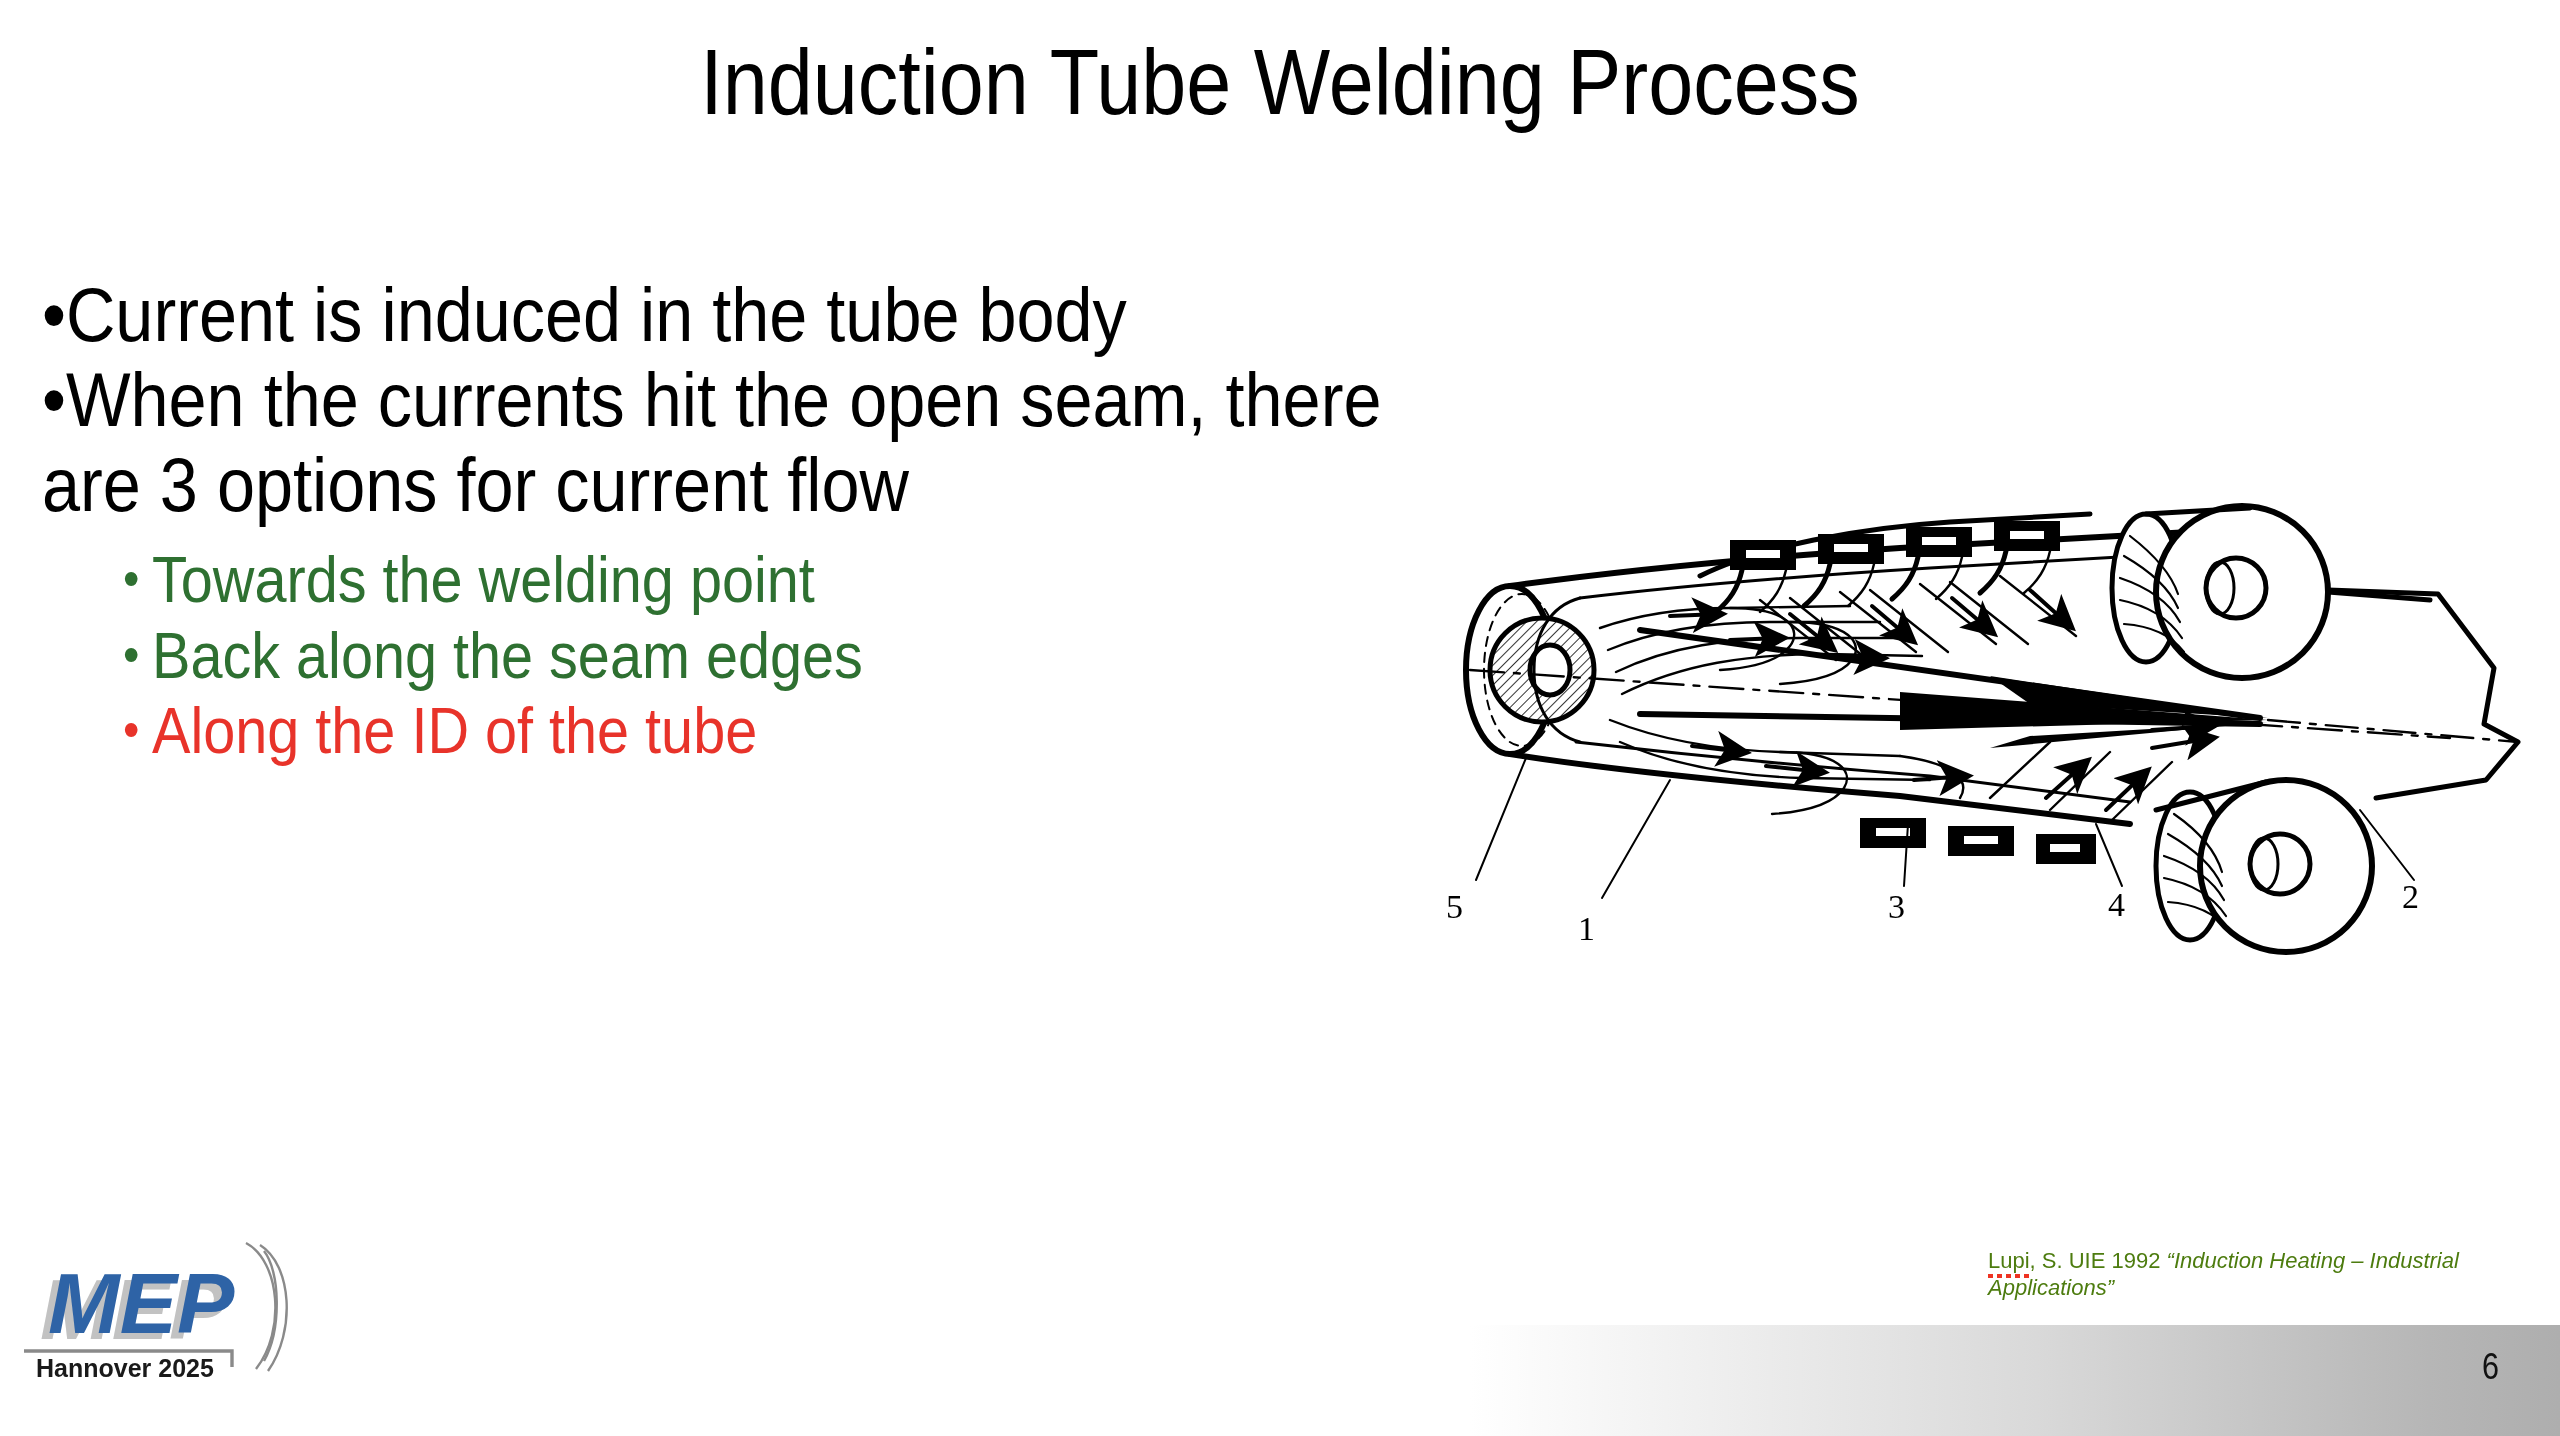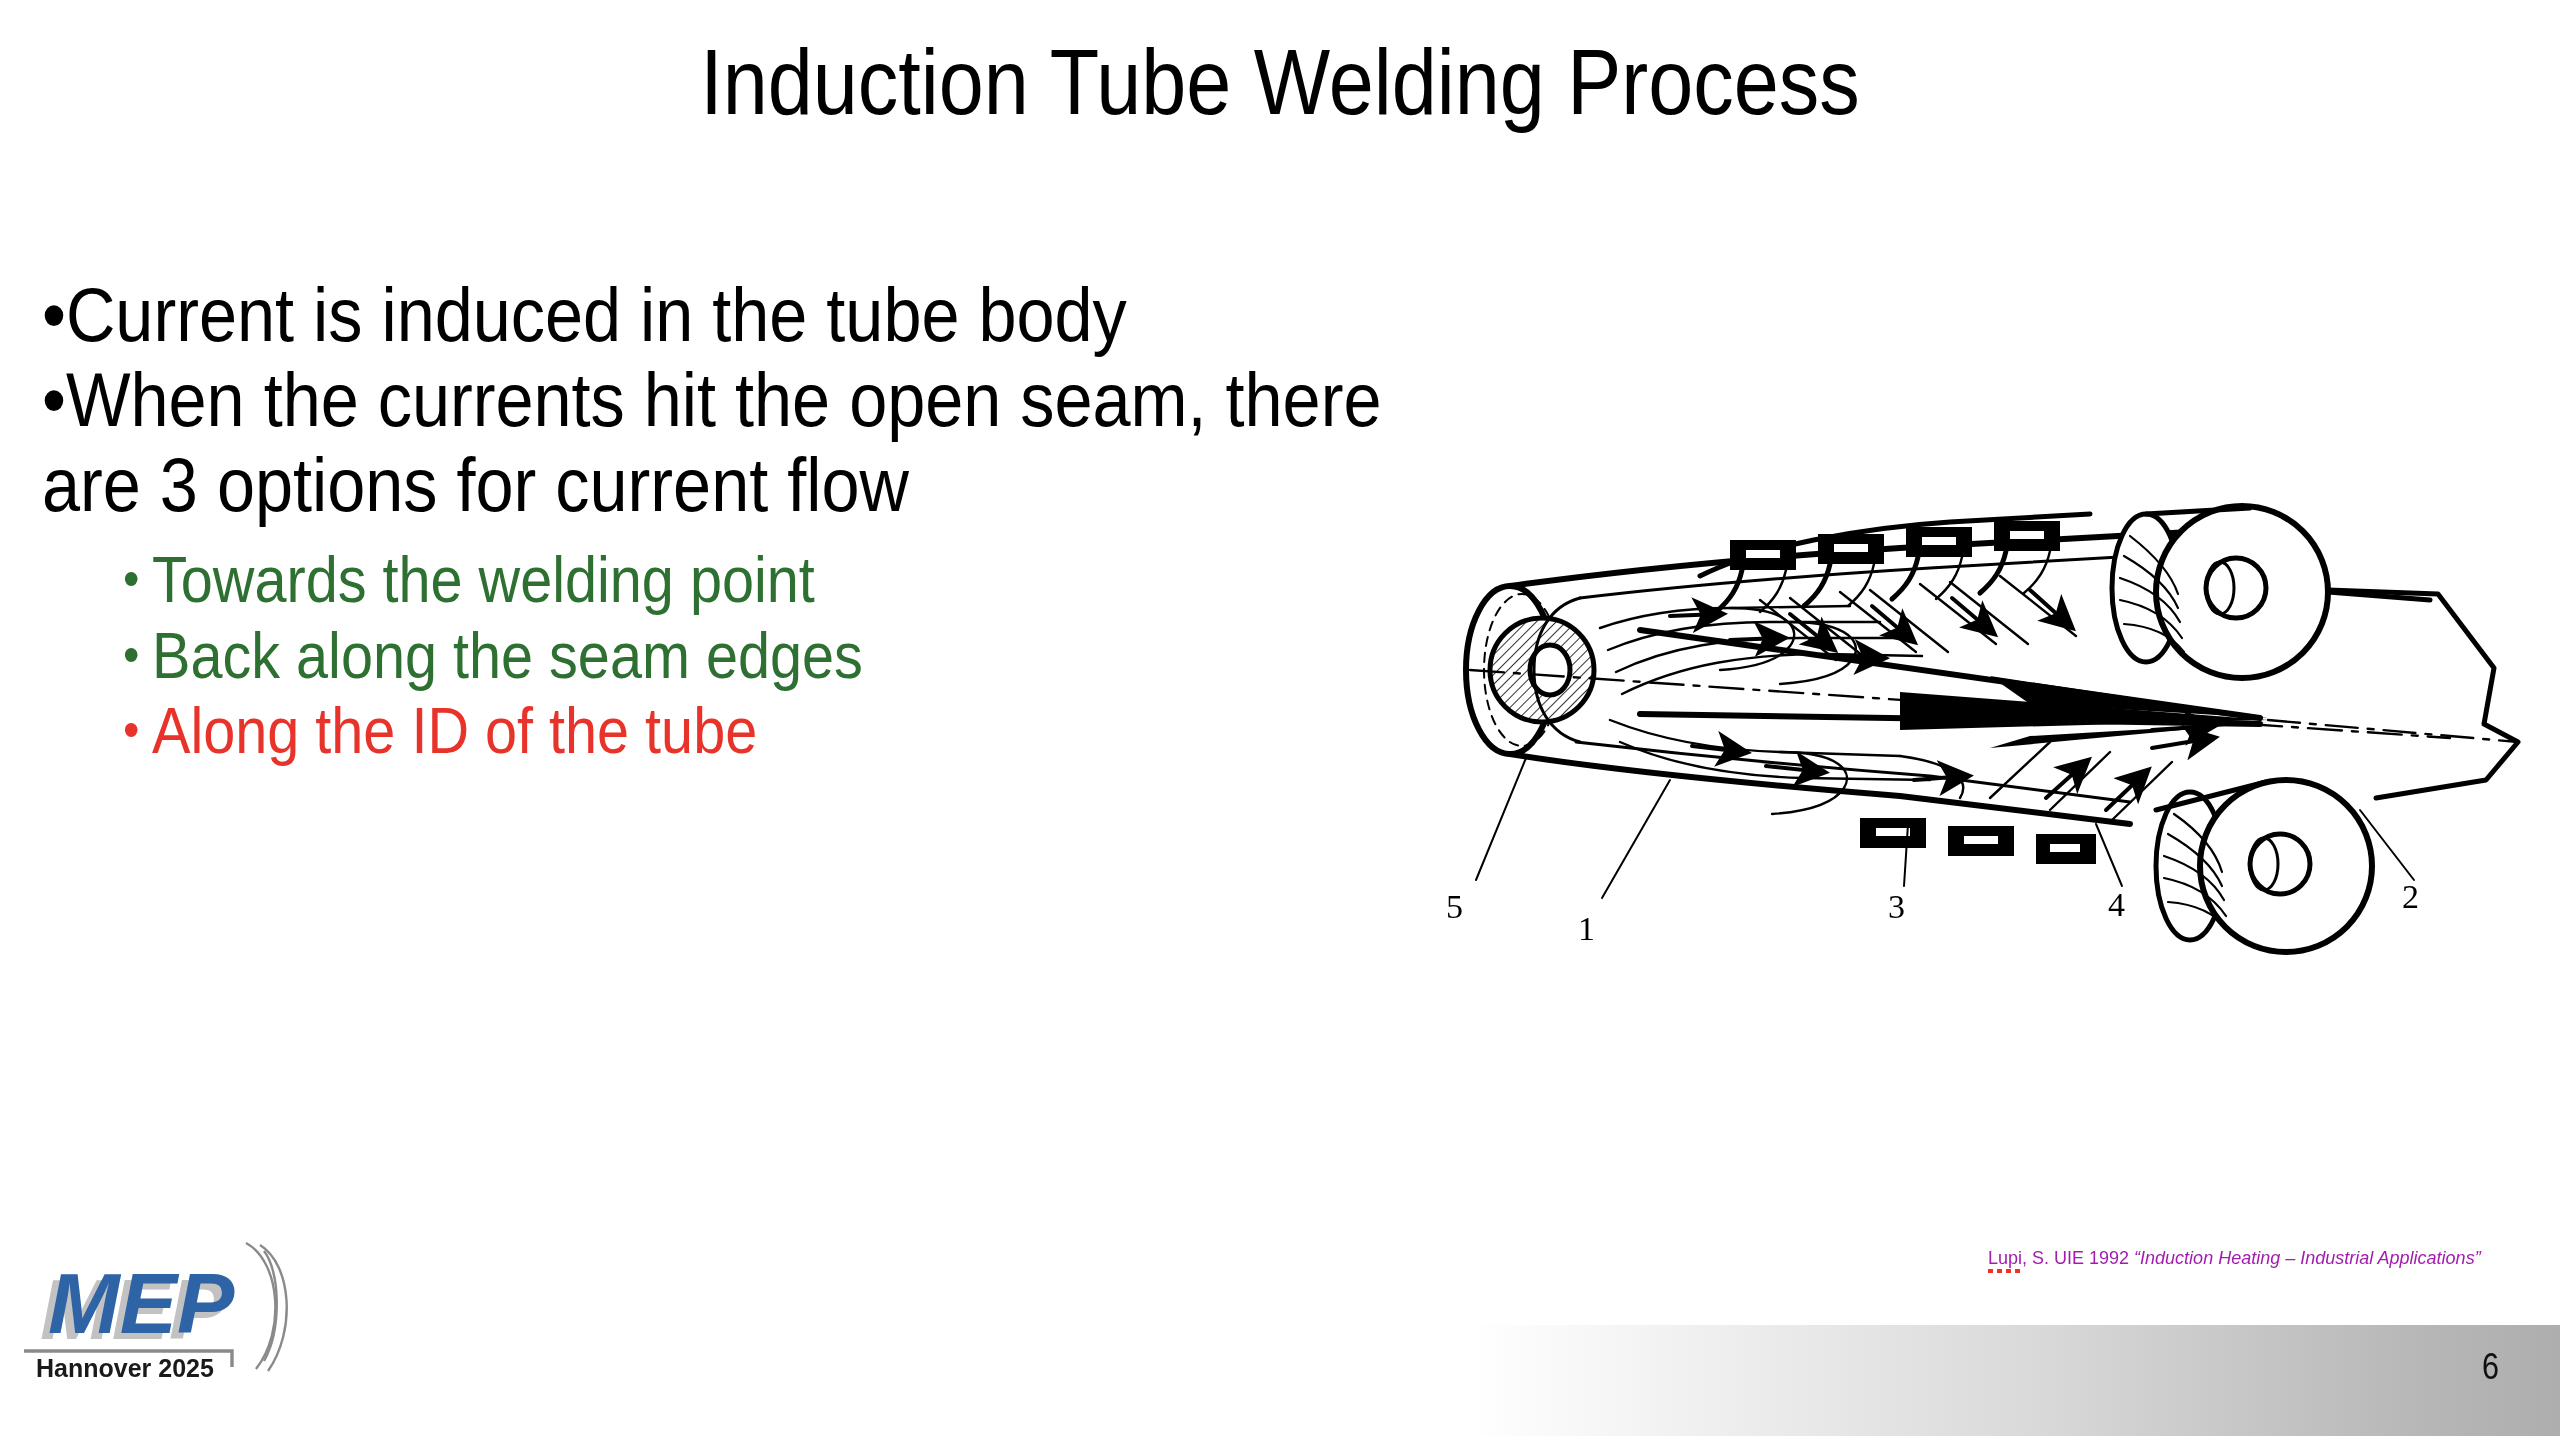--- a/index.html
+++ b/index.html
@@ -91,23 +91,23 @@
     height: 540px;
   }
   #diagram svg { display: block; width: 100%; height: 100%; }
 
   
   #citation {
     position: absolute;
     left: 1988px;
     top: 1248px;
     width: 572px;
-    font-size: 18px;
+    font-size: 22px;
     line-height: 1.22;
-    color: #a21caf;
+    color: #4d7c0f;
   }
   #citation .cit-name {
     border-bottom: 0;
     position: relative;
     display: inline-block;
   }
   #citation .cit-name::after {
     content: "";
     position: absolute;
     left: 0; right: 0; bottom: -3px;

